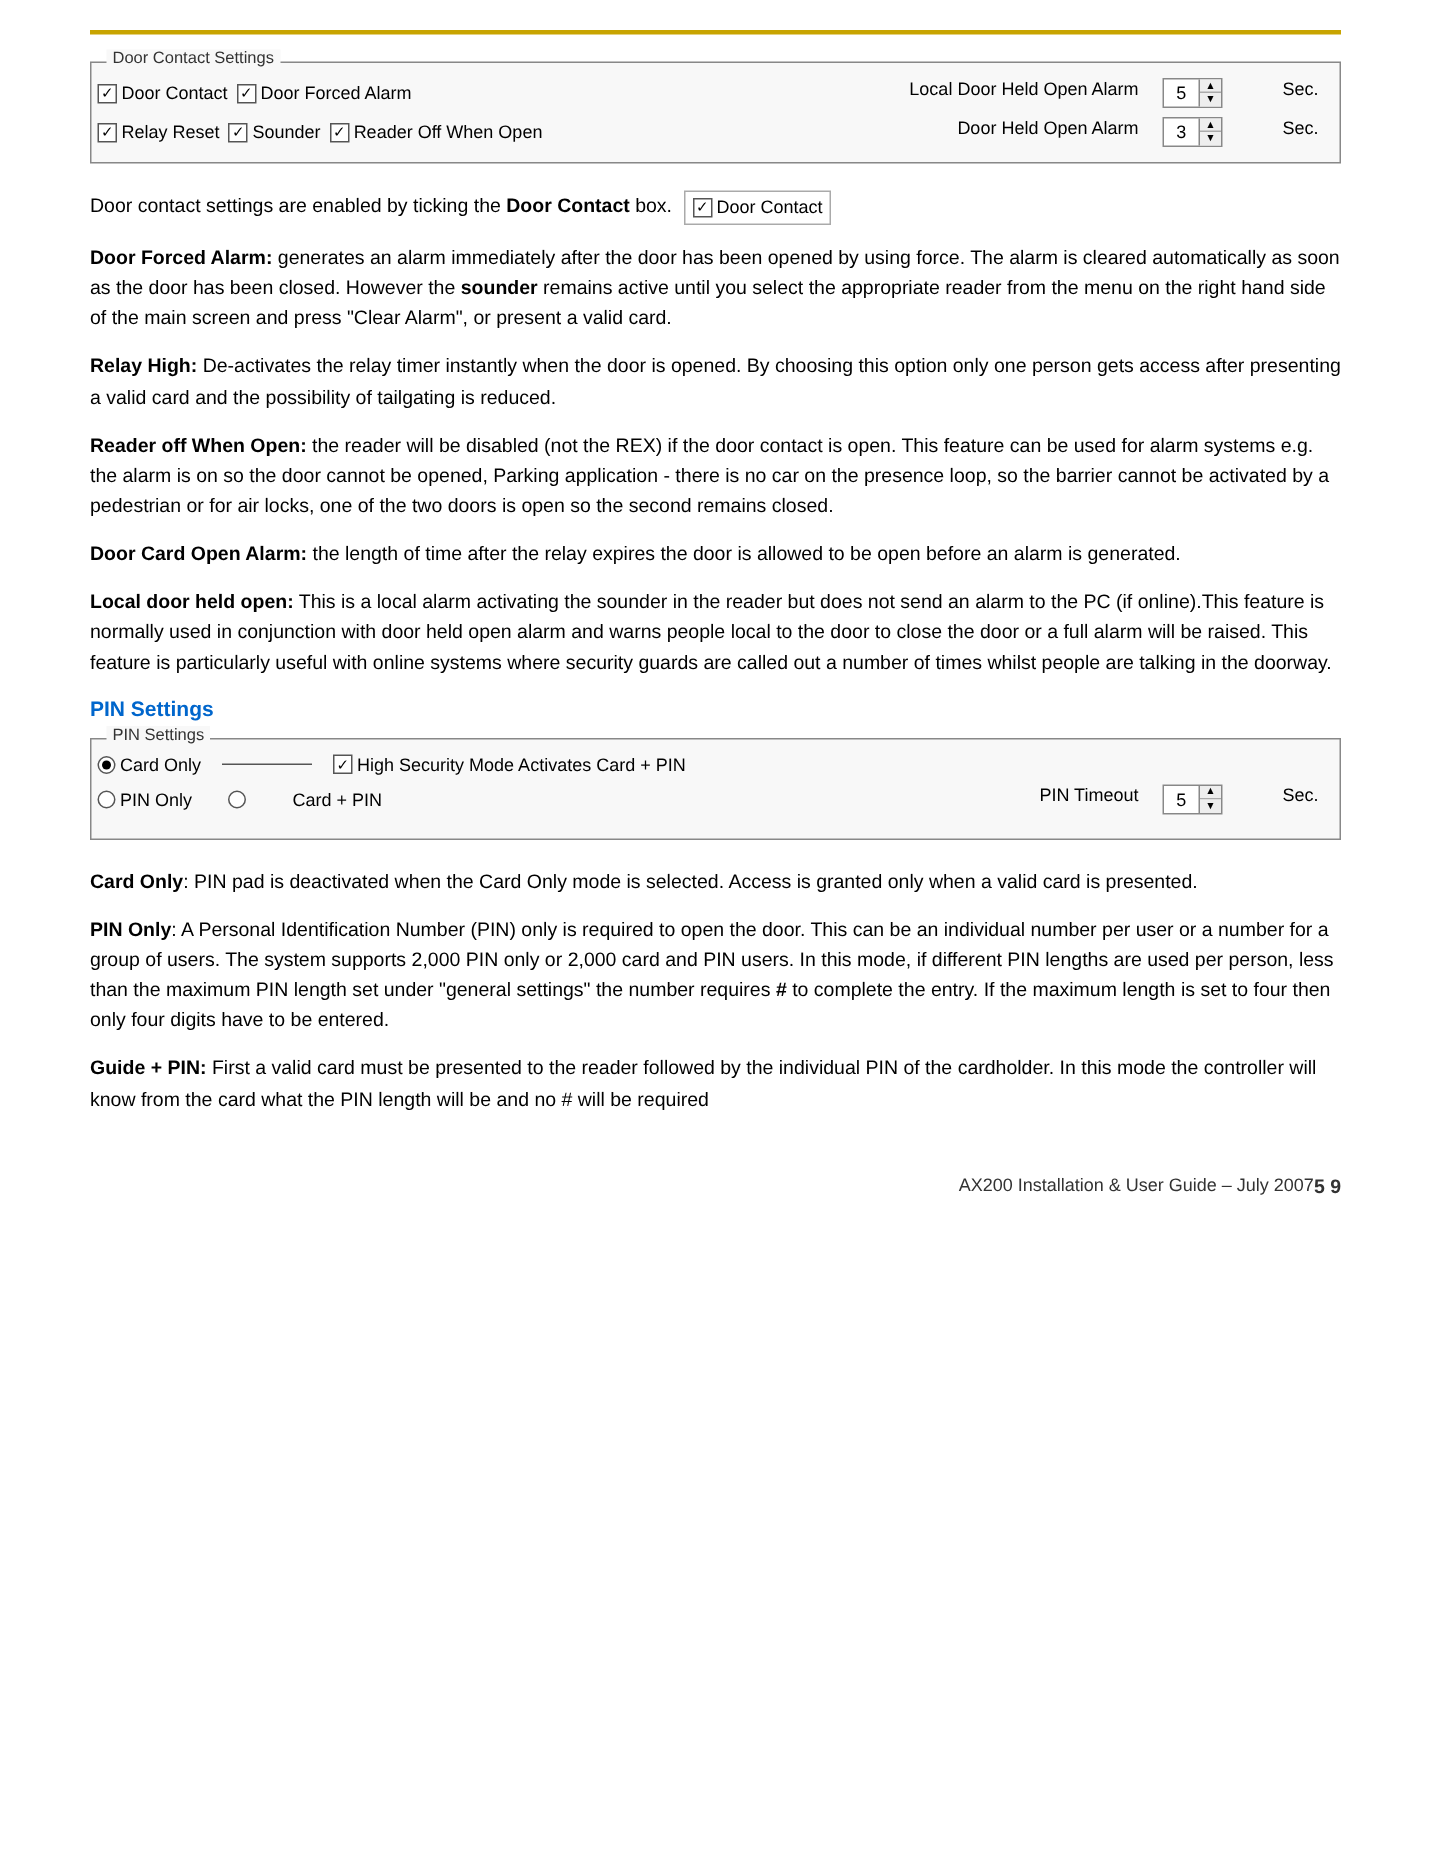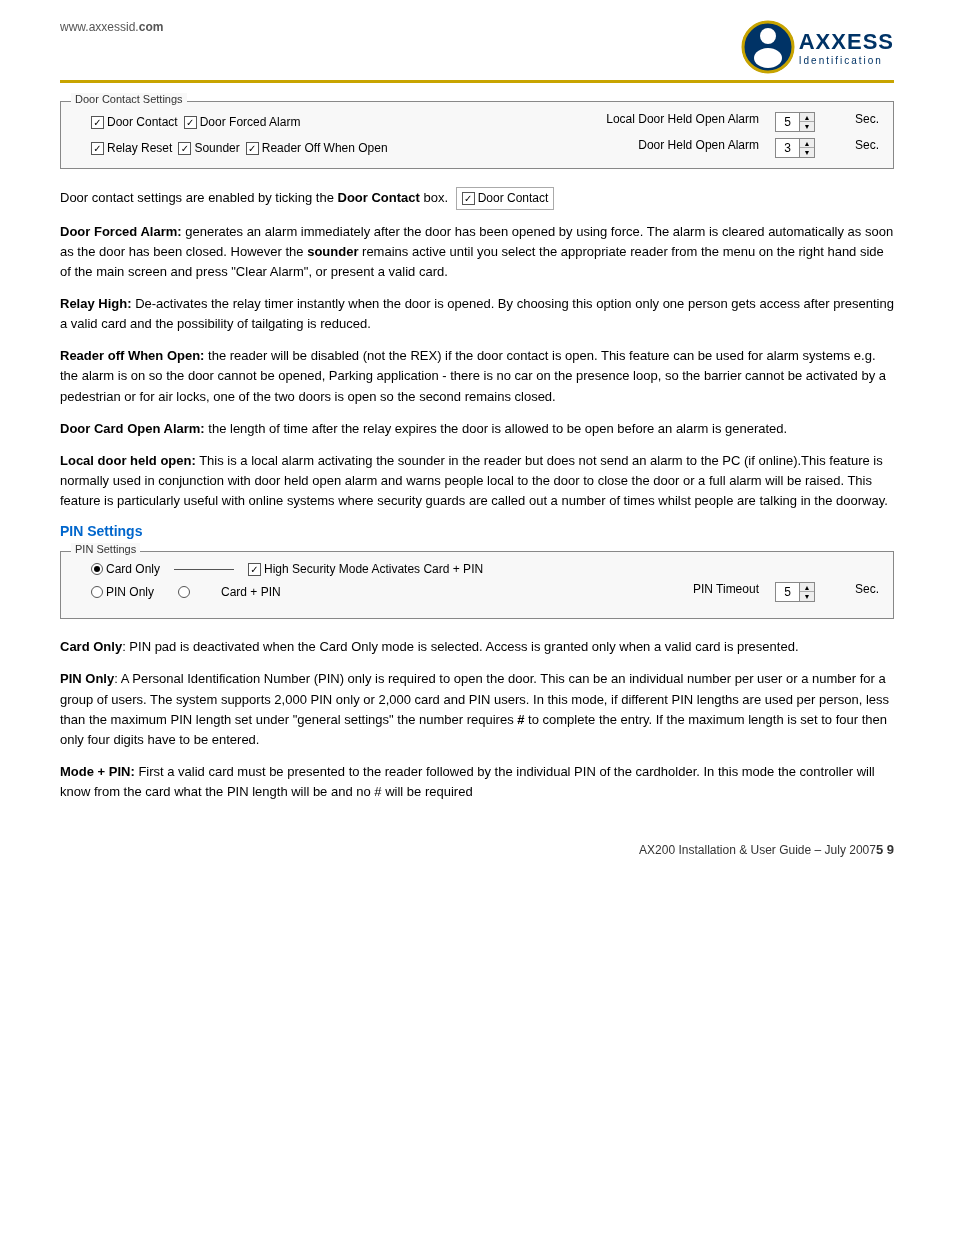--- a/index.html
+++ b/index.html
@@ -60,21 +60,21 @@
       background: #c8a400;
       margin-bottom: 18px;
     }
     .section-title {
       font-size: 16px;
       font-weight: bold;
       margin-bottom: 16px;
     }
     .panel-box {
       border: 1px solid #888;
-      padding: 10px 14px 10px 30px;
+      padding: 10px 14px 10px 4px;
       margin-bottom: 18px;
       background: #f8f8f8;
       position: relative;
     }
     .panel-box-title {
       position: absolute;
       top: -9px;
       left: 10px;
       background: #f8f8f8;
       font-size: 11px;
@@ -227,41 +227,20 @@
     .footer-page {
       font-weight: bold;
       font-size: 13px;
     }
   </style>
 </head>
 <body>
 
 <div class="page">
 
-  <div class="header">
-    <div class="header-url">
-      www.axxessid.<span>com</span>
-    </div>
-    <div class="logo-container">
-
-      <svg width="54" height="54" viewBox="0 0 54 54">
-
-        <circle cx="27" cy="27" r="26" fill="#003366"></circle>
-
-        <circle cx="27" cy="16" r="8" fill="#fff"></circle>
-        <ellipse cx="27" cy="38" rx="14" ry="10" fill="#fff"></ellipse>
-
-        <circle cx="27" cy="27" r="25" fill="none" stroke="#c8a400" stroke-width="3"></circle>
-      </svg>
-      <div class="logo-group">
-        <div class="logo-text">AXXESS</div>
-        <div class="logo-subtext">Identification</div>
-      </div>
-    </div>
-  </div>
 
   <div class="divider-gold"></div>
 
 
   <div class="panel-box">
     <span class="panel-box-title">Door Contact Settings</span>
 
     <div class="panel-row">
       <label class="cb-label">
         <span class="cb-box cb-checked"></span>
@@ -381,20 +360,20 @@
 
   <p>
     <span class="bold">Card Only</span>: PIN pad is deactivated when the Card Only mode is selected. Access is granted only when a valid card is presented.
   </p>
 
   <p>
     <span class="bold">PIN Only</span>: A Personal Identification Number (PIN) only is required to open the door. This can be an individual number per user or a number for a group of users. The system supports 2,000 PIN only or 2,000 card and PIN users.  In this mode, if different PIN lengths are used per person, less than the maximum PIN length set under "general settings" the number requires <span class="bold">#</span> to complete the entry. If the maximum length is set to four then only four digits have to be entered.
   </p>
 
   <p>
-    <span class="bold">Mode + PIN:</span> First a valid card must be presented to the reader followed by the individual PIN of the cardholder. In this mode the controller will know from the card what the PIN length will be and no # will be required
+    <span class="bold">Guide + PIN:</span> First a valid card must be presented to the reader followed by the individual PIN of the cardholder. In this mode the controller will know from the card what the PIN length will be and no # will be required
   </p>
 
   <div class="footer">
     <span>AX200 Installation &amp; User Guide – July 2007</span>
     <span class="footer-page">5 9</span>
   </div>
 </div>
 
 </body></html>

